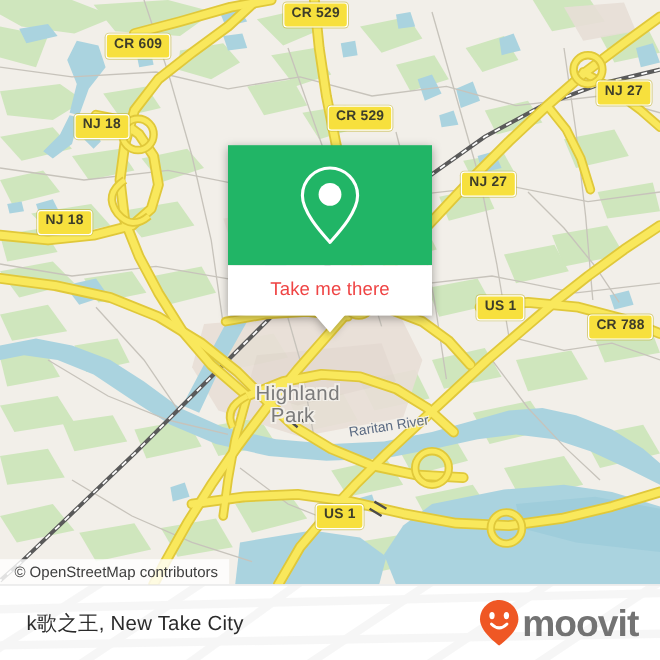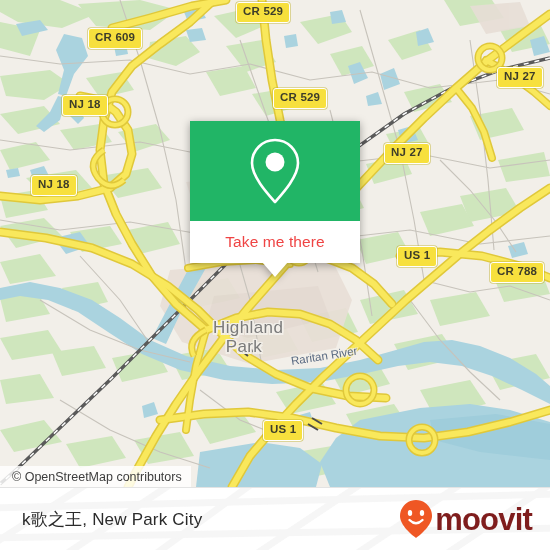--- a/index.html
+++ b/index.html
@@ -163,21 +163,21 @@
   }
   #brand {
     position: relative;
     display: flex;
     align-items: center;
     gap: 2px;
   }
   #brand-wordmark {
     font-size: 31px;
     font-weight: bold;
-    color: #7f1d1d;
+    color: #737373;
     letter-spacing: -0.8px;
     line-height: 1;
   }
 </style>
 </head>
 <body>
 
 <div id="app">
 
   <div id="map">
@@ -435,21 +435,21 @@
         <path d="M60 70 L180 -10"></path>
         <path d="M150 70 L260 -10"></path>
         <path d="M250 70 L370 -10"></path>
         <path d="M350 70 L470 -10"></path>
         <path d="M440 70 L560 -10"></path>
         <path d="M-10 20 L560 6"></path>
         <path d="M-10 50 L560 40"></path>
       </g>
     </svg>
 
-    <div id="footer-title">k歌之王, New Park City</div>
+    <div id="footer-title">k歌之王, New Take City</div>
 
     <div id="brand">
       <svg width="34" height="40" viewBox="0 0 34 40">
         <path d="M17 1 C8.2 1 1 8.2 1 17 C1 26.5 13 36 17 39 C21 36 33 26.5 33 17 C33 8.2 25.8 1 17 1 Z" fill="#ef5724"></path>
         <ellipse cx="11" cy="14" rx="2.2" ry="3" fill="#ffffff"></ellipse>
         <ellipse cx="23" cy="14" rx="2.2" ry="3" fill="#ffffff"></ellipse>
         <path d="M10.5 21 Q17 27.5 23.5 21" stroke="#ffffff" stroke-width="2.4" fill="none" stroke-linecap="round"></path>
       </svg>
       <span id="brand-wordmark">moovit</span>
     </div>

